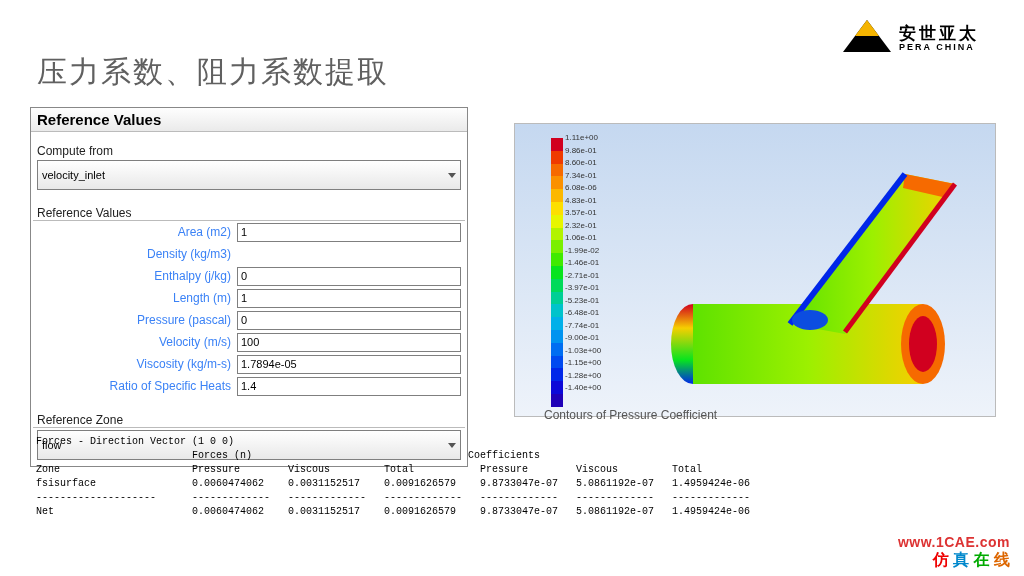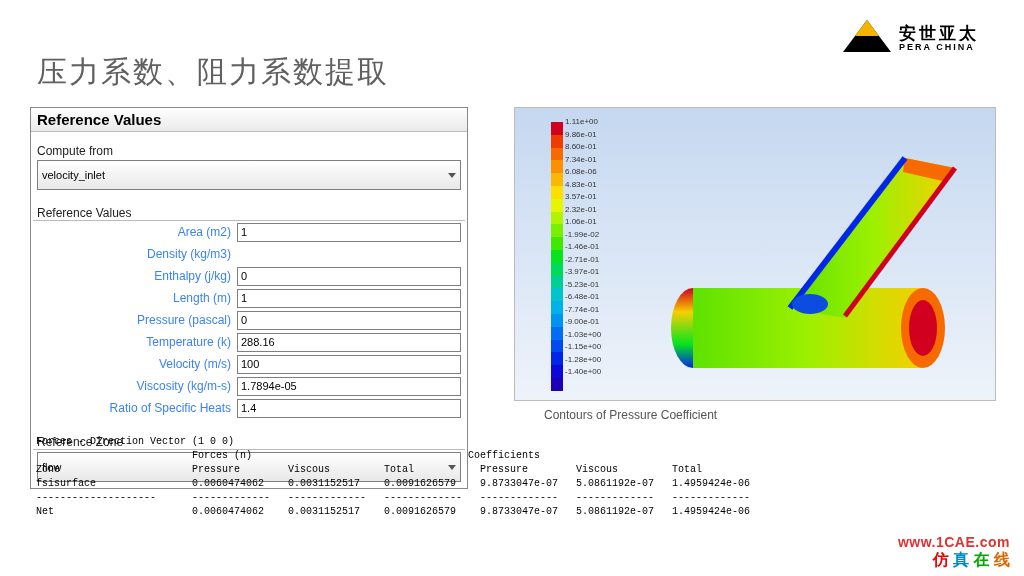--- a/index.html
+++ b/index.html
@@ -11,21 +11,21 @@
   .logo-txt2 { position: absolute; left: 60px; top: 24px; font-size: 9px; letter-spacing: 2px; color: #000; font-weight: bold; }
   .panel { position: absolute; top: 107px; left: 30px; width: 438px; background: #fff; border: 1px solid #888; font-size: 12px; }
   .panel-title { font-weight: bold; font-size: 15px; padding: 3px 6px; background: linear-gradient(#fefefe,#eaeaea); border-bottom: 1px solid #bbb; }
   .lbl { padding: 12px 6px 0 6px; color: #222; }
   .dd { margin: 2px 6px 4px 6px; border: 1px solid #7f7f7f; background: linear-gradient(#fff,#e8e8e8); height: 19px; display: flex; align-items: center; justify-content: space-between; padding: 14px 4px; font-size: 11px; }
   .dd .arrow { width: 0; height: 0; border-left: 4px solid transparent; border-right: 4px solid transparent; border-top: 5px solid #555; }
   .grpline { border-bottom: 1px solid #bbb; margin: 0 2px; }
   .row { display: flex; align-items: center; height: 22px; }
   .rlbl { width: 206px; text-align: right; padding-right: 6px; color: #3b82f6; font-size: 12px; }
   .rinp { flex: 1; border: 1px solid #7f7f7f; height: 19px; margin-right: 6px; padding: 0 3px; font-size: 11px; display: flex; align-items: center; background: #fff; }
-  .cfd { position: absolute; top: 107px; left: 514px; width: 482px; height: 294px; background: linear-gradient(#c5d8f0,#eef3fa); border: 1px solid #bbb; }
+  .cfd { position: absolute; top: 123px; left: 514px; width: 482px; height: 294px; background: linear-gradient(#c5d8f0,#eef3fa); border: 1px solid #bbb; }
   .legend { position: absolute; top: 8px; left: 50px; font-size: 8px; color: #333; line-height: 12.5px; }
   .legbar { position: absolute; top: 14px; left: 36px; width: 12px; height: 256px; }
   .legcell { width: 12px; height: 12.8px; }
   .geom { position: absolute; left: 140px; top: 30px; }
   .contour-cap { position: absolute; top: 408px; left: 544px; font-size: 12px; color: #555; }
   .forces { position: absolute; top: 435px; left: 36px; width: 964px; font-family: "Courier New", monospace; font-size: 10px; color: #000; white-space: pre; line-height: 14px; }
   .wm-right { position: absolute; bottom: 5px; right: 14px; font-size: 16px; font-weight: bold; }
   .wm-right .c1{color:#e00}.wm-right .c2{color:#08c}.wm-right .c3{color:#0a0}.wm-right .c4{color:#d60}
   .wm-url { position: absolute; bottom: 26px; right: 14px; font-size: 14px; color: #d33; font-weight: bold; letter-spacing: 0.5px; }
 </style>
@@ -64,24 +64,20 @@
       <div class="rlbl">Enthalpy (j/kg)</div>
       <div class="rinp">0</div>
     </div>
   <div class="row">
       <div class="rlbl">Length (m)</div>
       <div class="rinp">1</div>
     </div>
   <div class="row">
       <div class="rlbl">Pressure (pascal)</div>
       <div class="rinp">0</div>
-    </div>
-  <div class="row">
-      <div class="rlbl">Temperature (k)</div>
-      <div class="rinp">288.16</div>
     </div>
   <div class="row">
       <div class="rlbl">Velocity (m/s)</div>
       <div class="rinp">100</div>
     </div>
   <div class="row">
       <div class="rlbl">Viscosity (kg/m-s)</div>
       <div class="rinp">1.7894e-05</div>
     </div>
   <div class="row">

